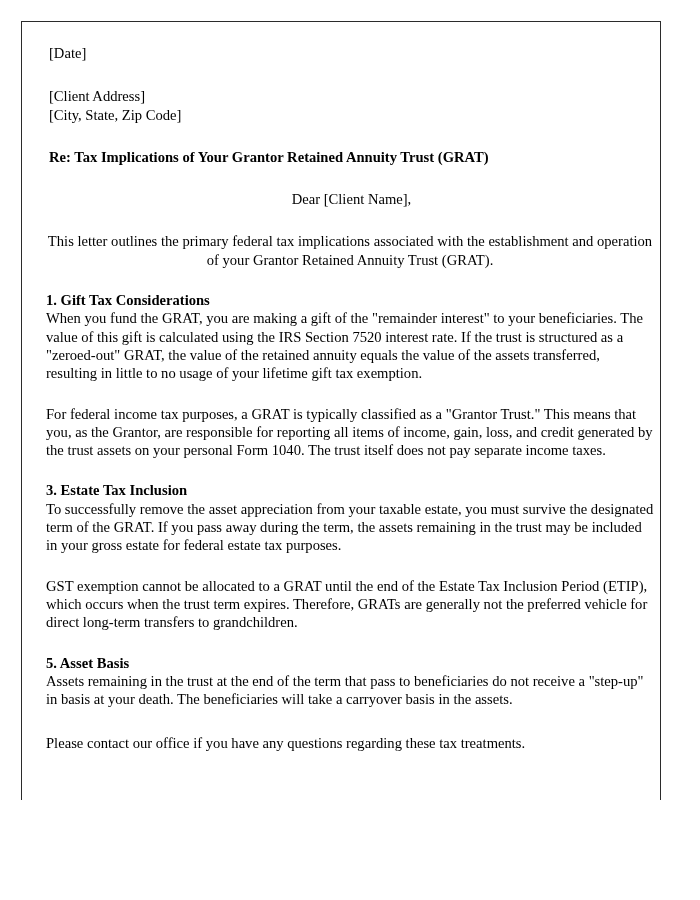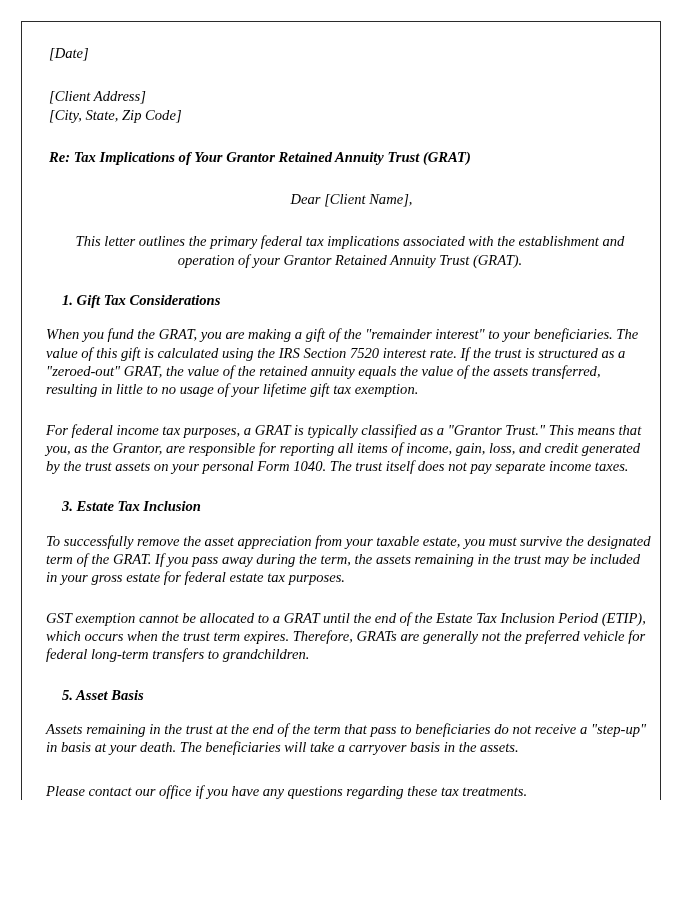--- a/index.html
+++ b/index.html
@@ -21,21 +21,20 @@
     left: 21px;
     top: 21px;
     width: 640px;           
     height: 779px;          
     box-sizing: border-box;
     background: #ffffff;
     border-top: 1.5px solid #2b2b2b;
     border-left: 1.5px solid #2b2b2b;
     border-right: 1.5px solid #2b2b2b;
     border-bottom: none;
-    font-style: italic;
   }
 
   #letter-body {
     position: absolute;
     left: 24px;     
     top: 22px;      
     width: 608px;
     font-size: 14.6px;
     line-height: 18.3px;
   }
@@ -63,21 +62,21 @@
 
   .intro-para {
     margin: 24px 0 0 0;
     text-align: center;
   }
 
   .section {
     margin: 22px 0 0 0;
   }
   .section-heading {
-    margin: 16px;
+    margin: 0;
     font-weight: bold;
   }
   .section-text {
     margin: 0;
   }
 
   .closing-para {
     margin: 26px 0 0 0;
   }
 </style>
@@ -108,21 +107,21 @@
     <div class="section">
       <p class="section-text">For federal income tax purposes, a GRAT is typically classified as a "Grantor Trust." This means that you, as the Grantor, are responsible for reporting all items of income, gain, loss, and credit generated by the trust assets on your personal Form 1040. The trust itself does not pay separate income taxes.</p>
     </div>
 
     <div class="section">
       <p class="section-heading">3. Estate Tax Inclusion</p>
       <p class="section-text">To successfully remove the asset appreciation from your taxable estate, you must survive the designated term of the GRAT. If you pass away during the term, the assets remaining in the trust may be included in your gross estate for federal estate tax purposes.</p>
     </div>
 
     <div class="section">
-      <p class="section-text">GST exemption cannot be allocated to a GRAT until the end of the Estate Tax Inclusion Period (ETIP), which occurs when the trust term expires. Therefore, GRATs are generally not the preferred vehicle for federal long-term transfers to grandchildren.</p>
+      <p class="section-text">GST exemption cannot be allocated to a GRAT until the end of the Estate Tax Inclusion Period (ETIP), which occurs when the trust term expires. Therefore, GRATs are generally not the preferred vehicle for direct long-term transfers to grandchildren.</p>
     </div>
 
     <div class="section">
       <p class="section-heading">5. Asset Basis</p>
       <p class="section-text">Assets remaining in the trust at the end of the term that pass to beneficiaries do not receive a "step-up" in basis at your death. The beneficiaries will take a carryover basis in the assets.</p>
     </div>
 
     <p class="closing-para">Please contact our office if you have any questions regarding these tax treatments.</p>
 
   </div>

